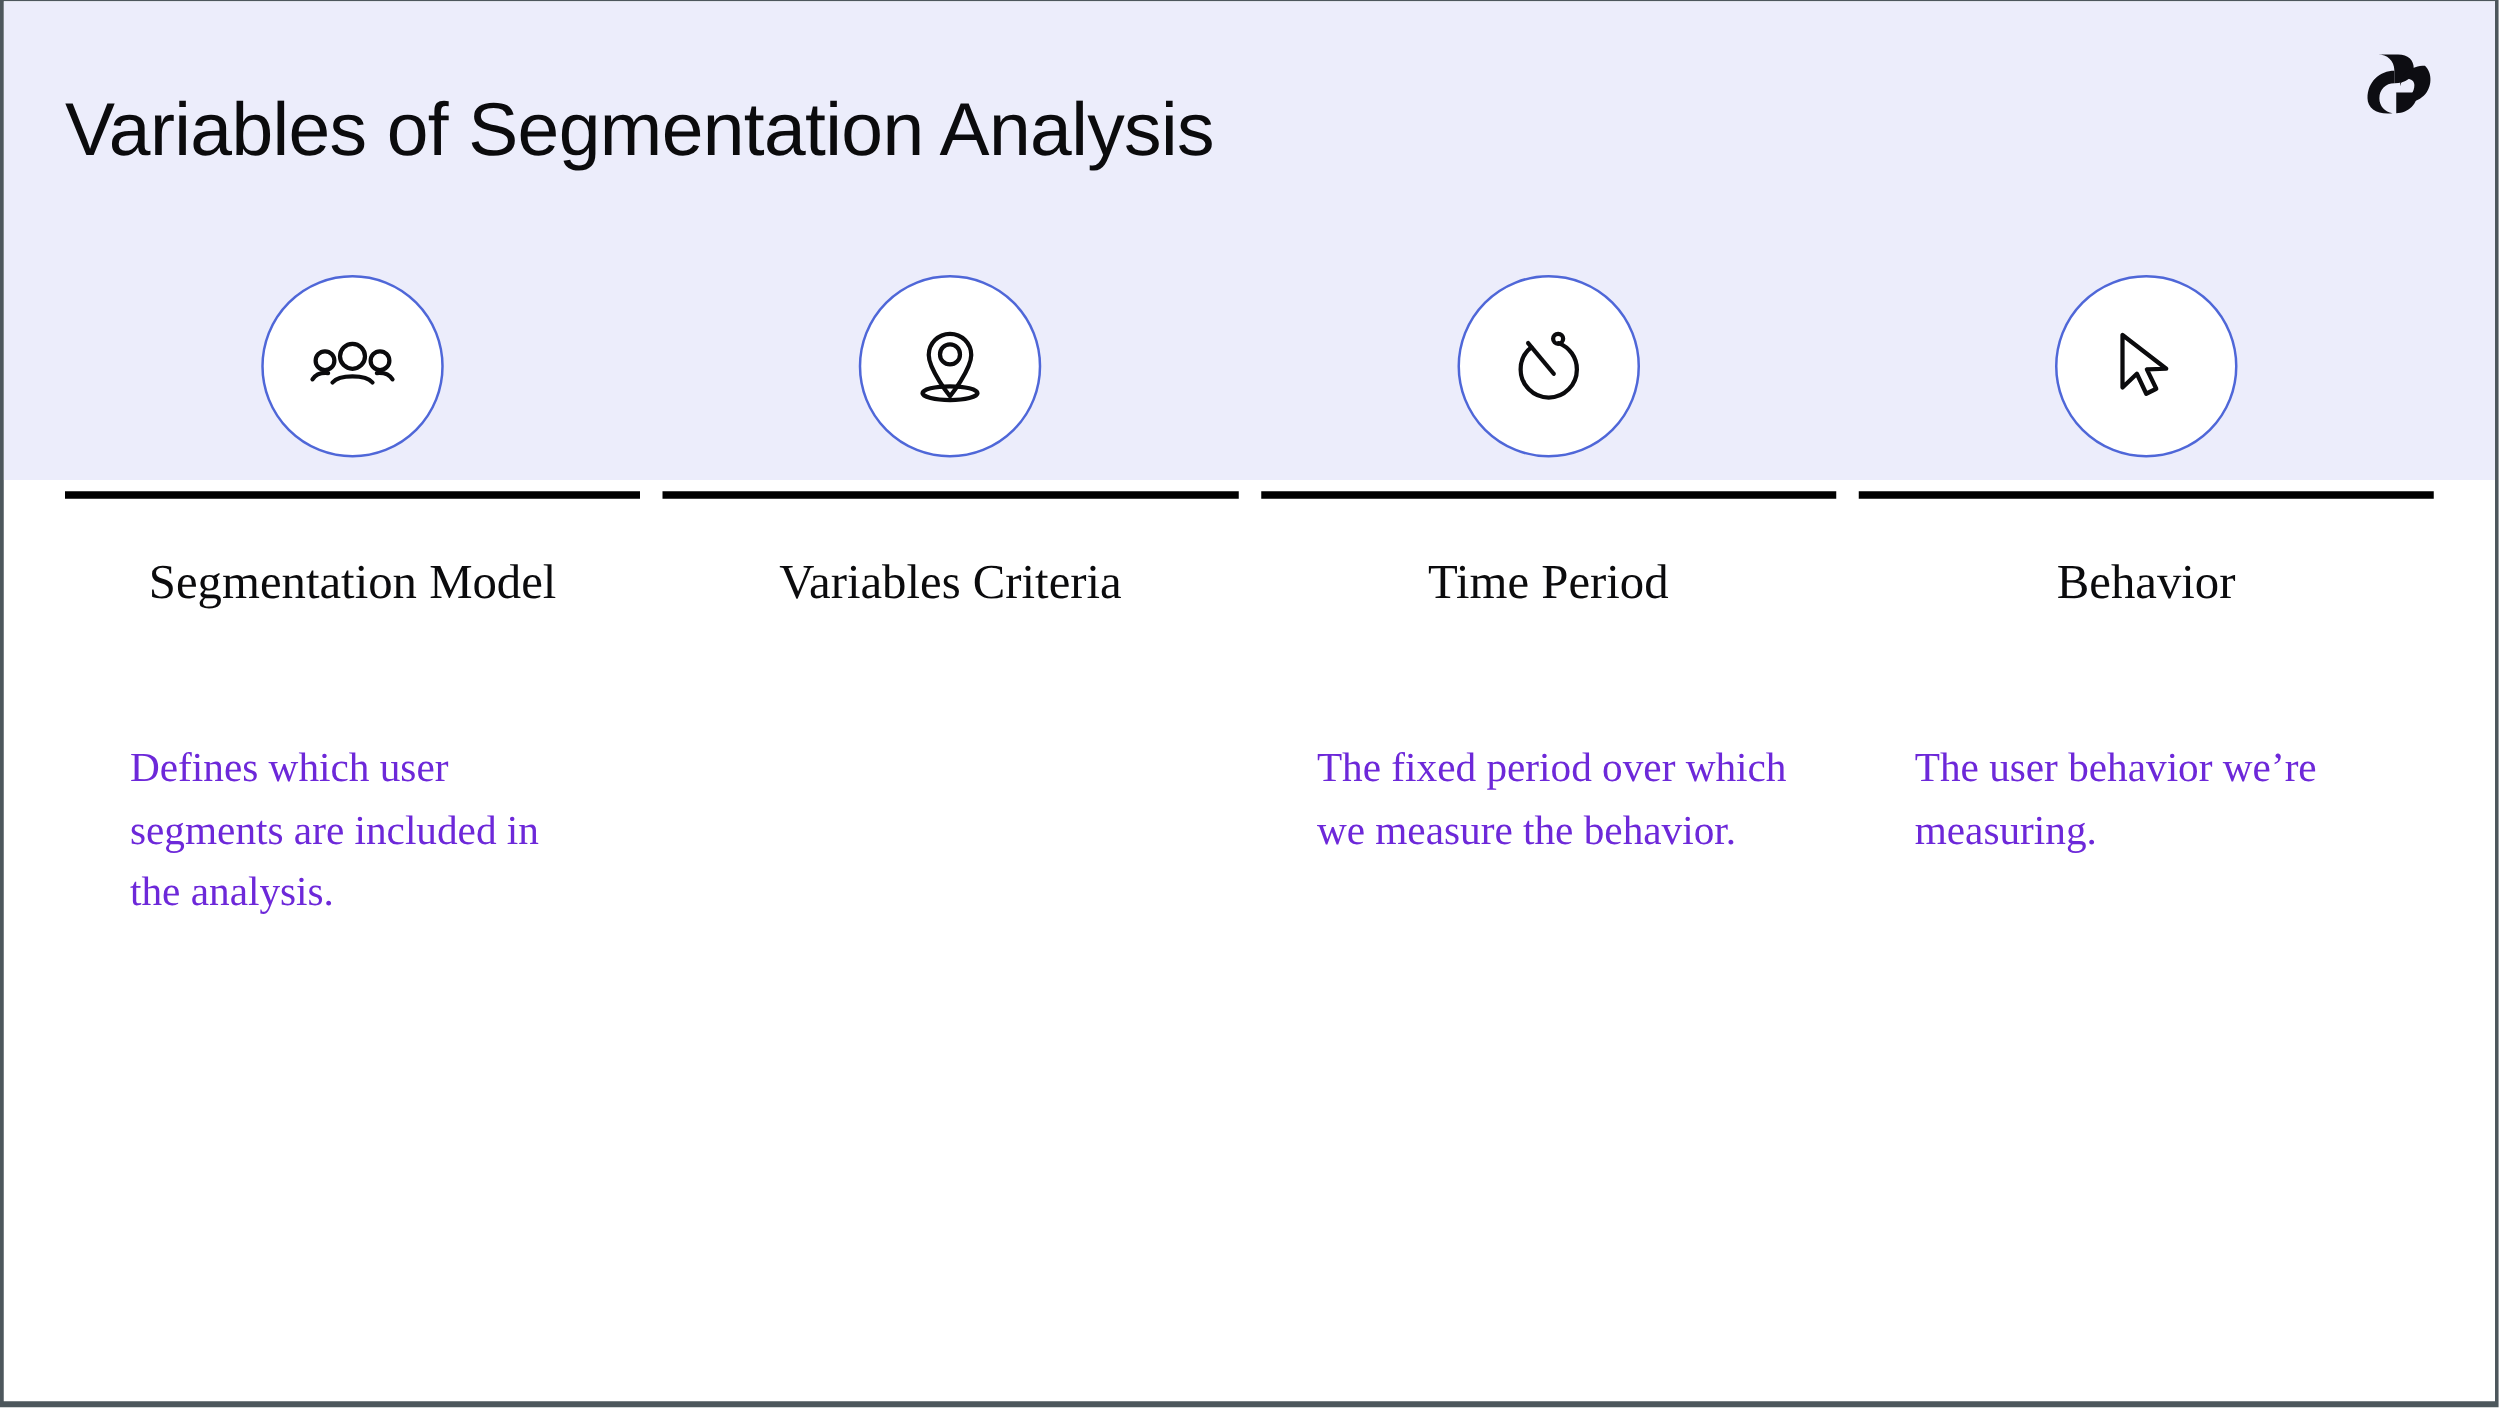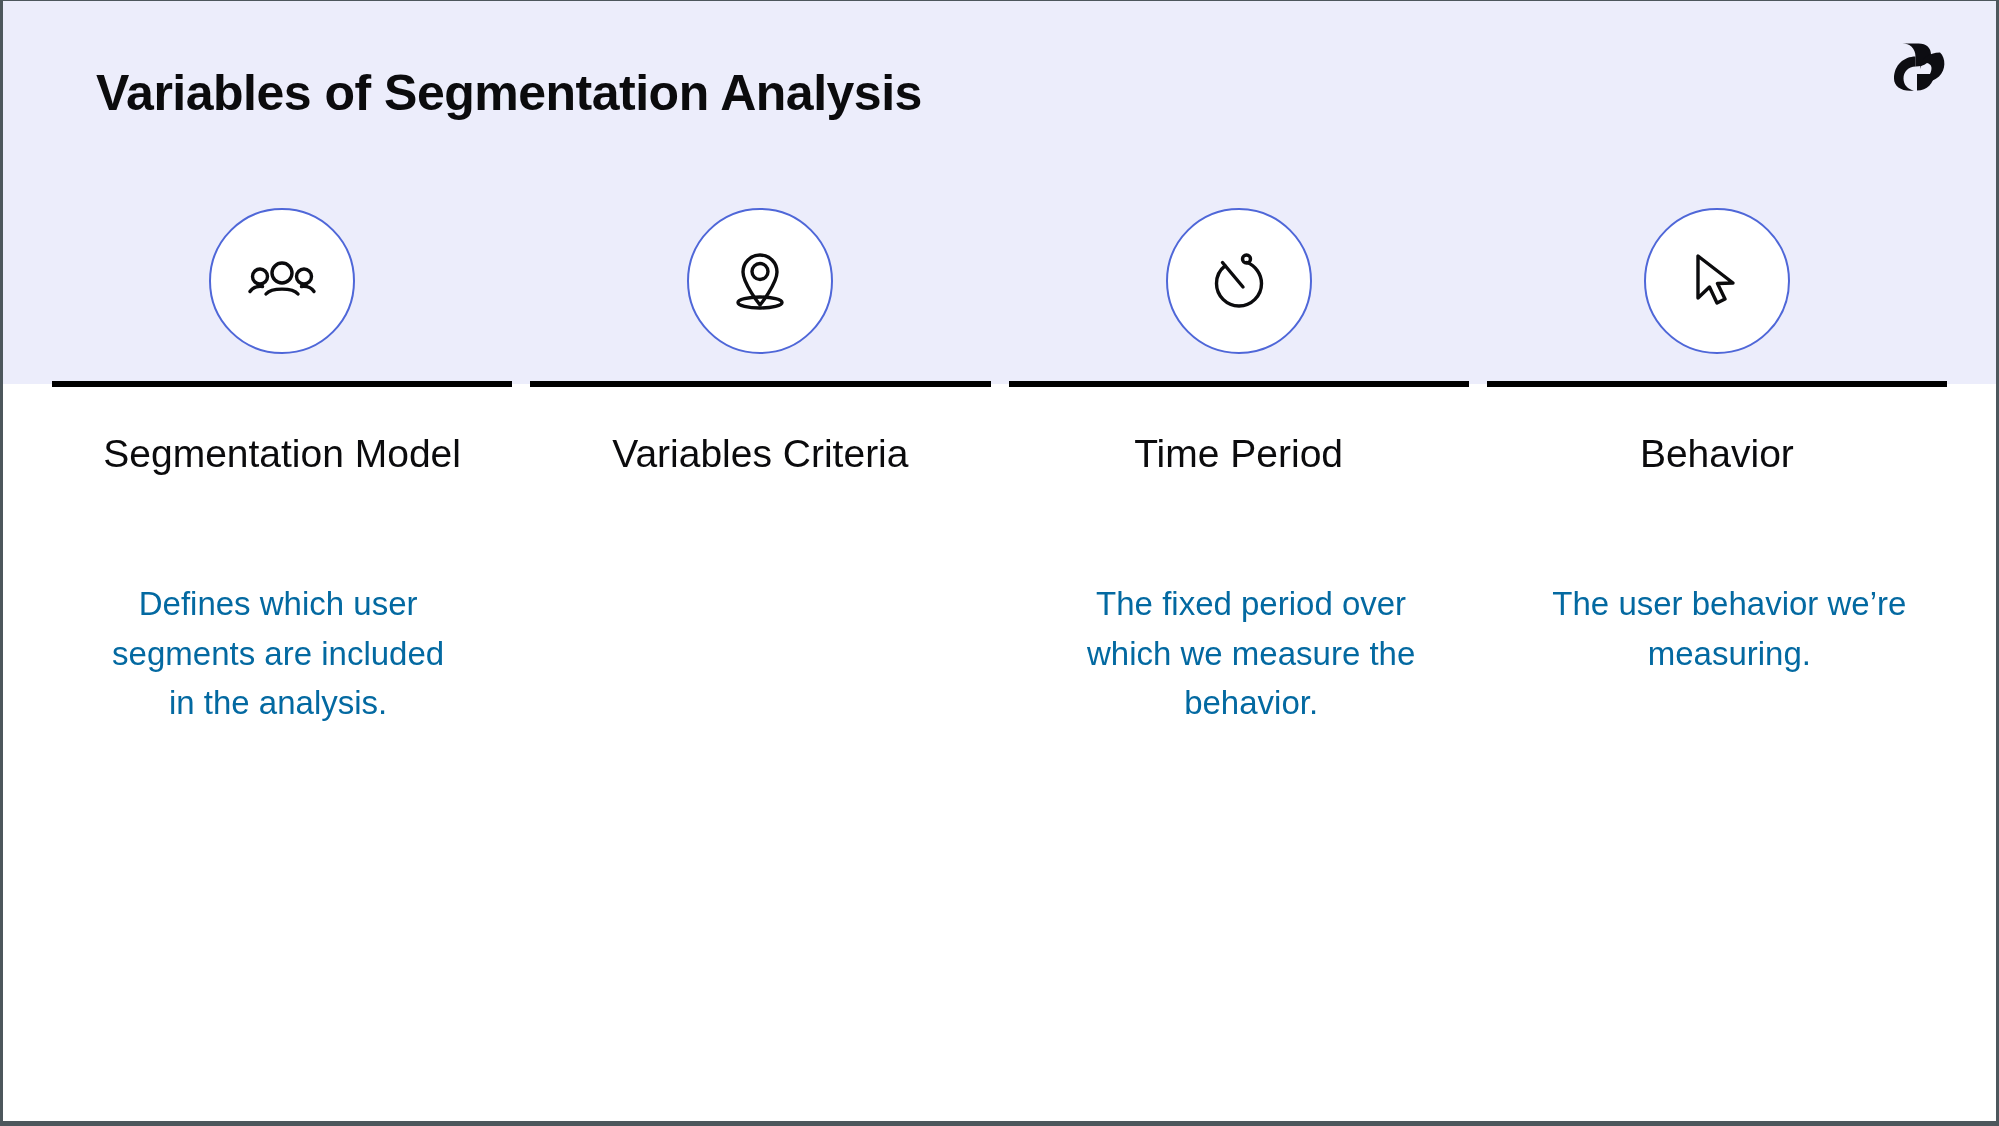--- a/index.html
+++ b/index.html
@@ -32,49 +32,49 @@
     top: 0;
     width: 100%;
     height: 383px;
     background: #ecedfb;
   }
 
   #page-title {
     position: absolute;
     left: 49px;
     top: 33px;
-    font-size: 50px;
+    font-size: 60px;
     line-height: 1.0;
     letter-spacing: -0.5px;
     color: #0b0b0d;
     white-space: nowrap;
-    font-weight: 700;
-    margin-left: 44px;
+    font-weight: 400;
   }
 
   
   #brand-logo {
     position: absolute;
     right: 48px;
     top: 40px;
     width: 58px;
     height: 52px;
   }
 
   
   #columns {
     position: absolute;
     left: 0;
     top: 0;
     width: 100%;
     height: 100%;
     display: flex;
     flex-direction: row;
-    padding: 0 49px 0 49px;
-    box-sizing: border-box;
+    padding: 12px 49px 0 49px;
+    box-sizing: border-box;
+    font-family: Liberation Serif, serif;
   }
 
   .column {
     position: relative;
     flex: 1 1 0;
     box-sizing: border-box;
   }
   .column + .column { margin-left: 18px; }
 
   .icon-circle {
@@ -113,24 +113,24 @@
     line-height: 1.18;
     color: #0b0b0d;
     font-weight: 400;
   }
 
   .col-body {
     position: absolute;
     top: 578px;
     left: 52px;
     right: 10px;
-    text-align: center;
+    text-align: left;
     font-size: 33px;
     line-height: 1.5;
-    color: #0369a1;
+    color: #6d28d9;
     font-weight: 400;
   }
   .column:nth-child(1) .col-body { left: 52px; right: 60px; }
   .column:nth-child(2) .col-body { left: 45px; right: 60px; }
   .column:nth-child(3) .col-body { left: 45px; right: 20px; }
   .column:nth-child(4) .col-body { left: 45px; right: 20px; }
 </style>
 </head>
 <body>
 

